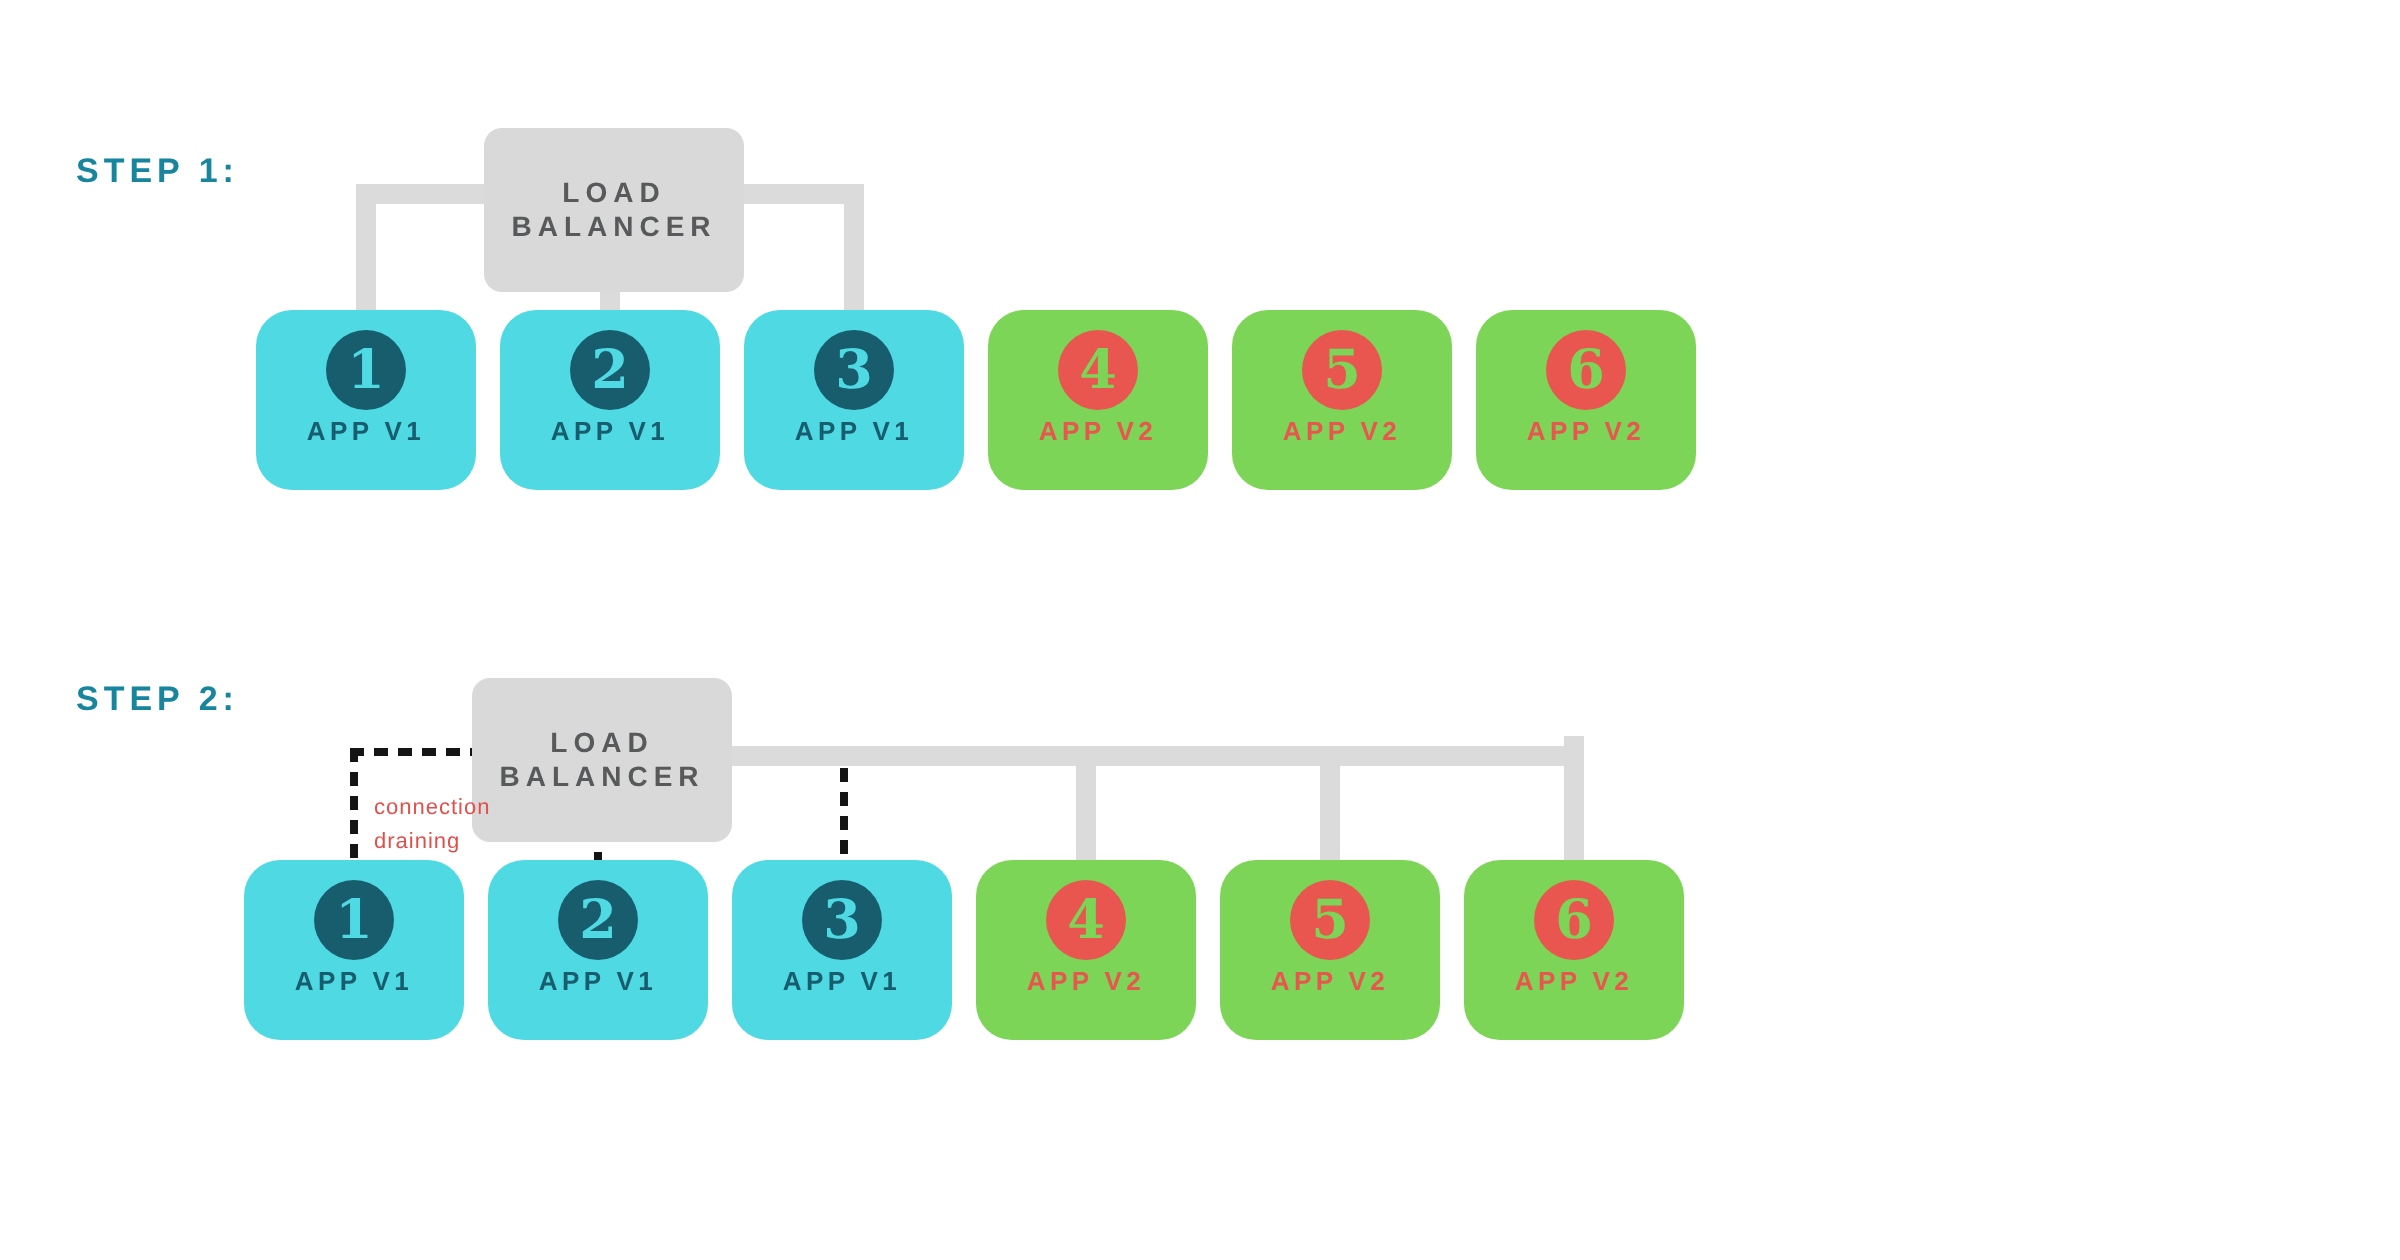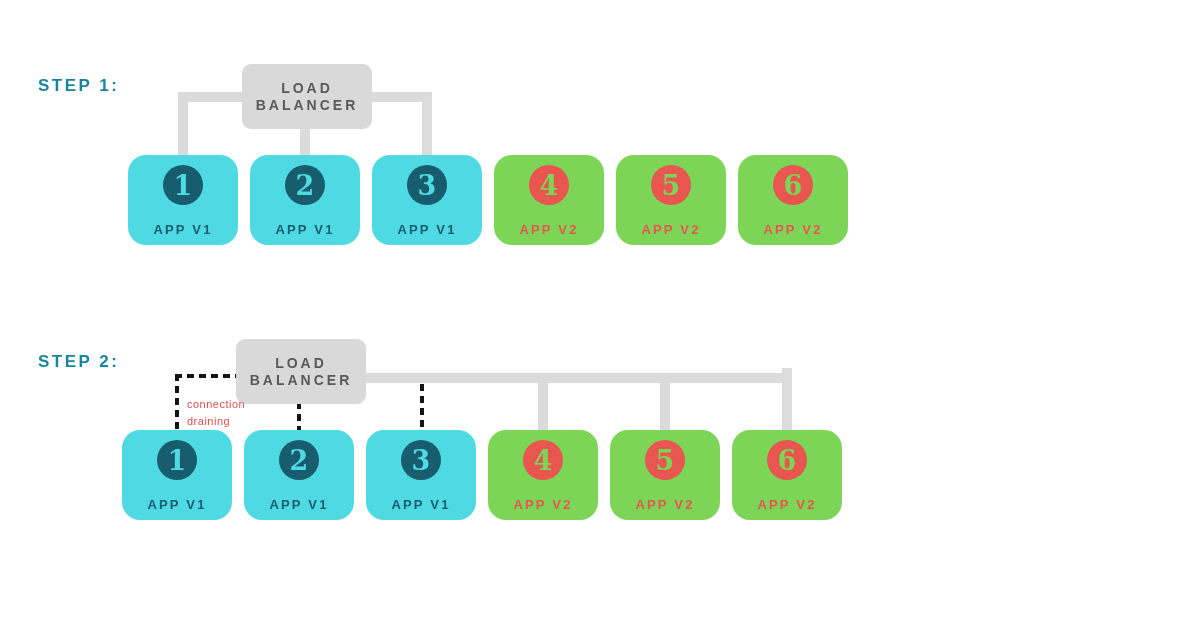--- a/index.html
+++ b/index.html
@@ -20,27 +20,27 @@
   .step-label {
     position: absolute;
     left: 38px;
     font-size: 17px;
     font-weight: 800;
     letter-spacing: 2.5px;
     color: var(--step-label);
     white-space: nowrap;
   }
   #step1-label { top: 76px; }
-  #step2-label { top: 352px; }
+  #step2-label { top: 340px; }
 
   
   .lb-box {
     position: absolute;
     width: 130px;
-    height: 65px;
+    height: 82px;
     background: var(--gray-box);
     border-radius: 9px;
     display: flex;
     flex-direction: column;
     align-items: center;
     justify-content: center;
     z-index: 3;
   }
   .lb-box .lb-line {
     font-size: 14px;
@@ -137,21 +137,21 @@
     justify-content: center;
     font-family: "DejaVu Serif", serif;
     font-weight: bold;
     font-size: 27px;
     line-height: 1;
   }
   .node.v1 .badge { background: var(--dark-teal); color: var(--cyan); }
   .node.v2 .badge { background: var(--coral);     color: var(--green); }
 
   .node-label {
-    margin-top: 17px;
+    margin-top: 3px;
     font-size: 13px;
     font-weight: bold;
     letter-spacing: 2.2px;
     white-space: nowrap;
   }
   .node.v1 .node-label { color: var(--dark-teal); }
   .node.v2 .node-label { color: var(--coral); }
 </style>
 </head>
 <body>

